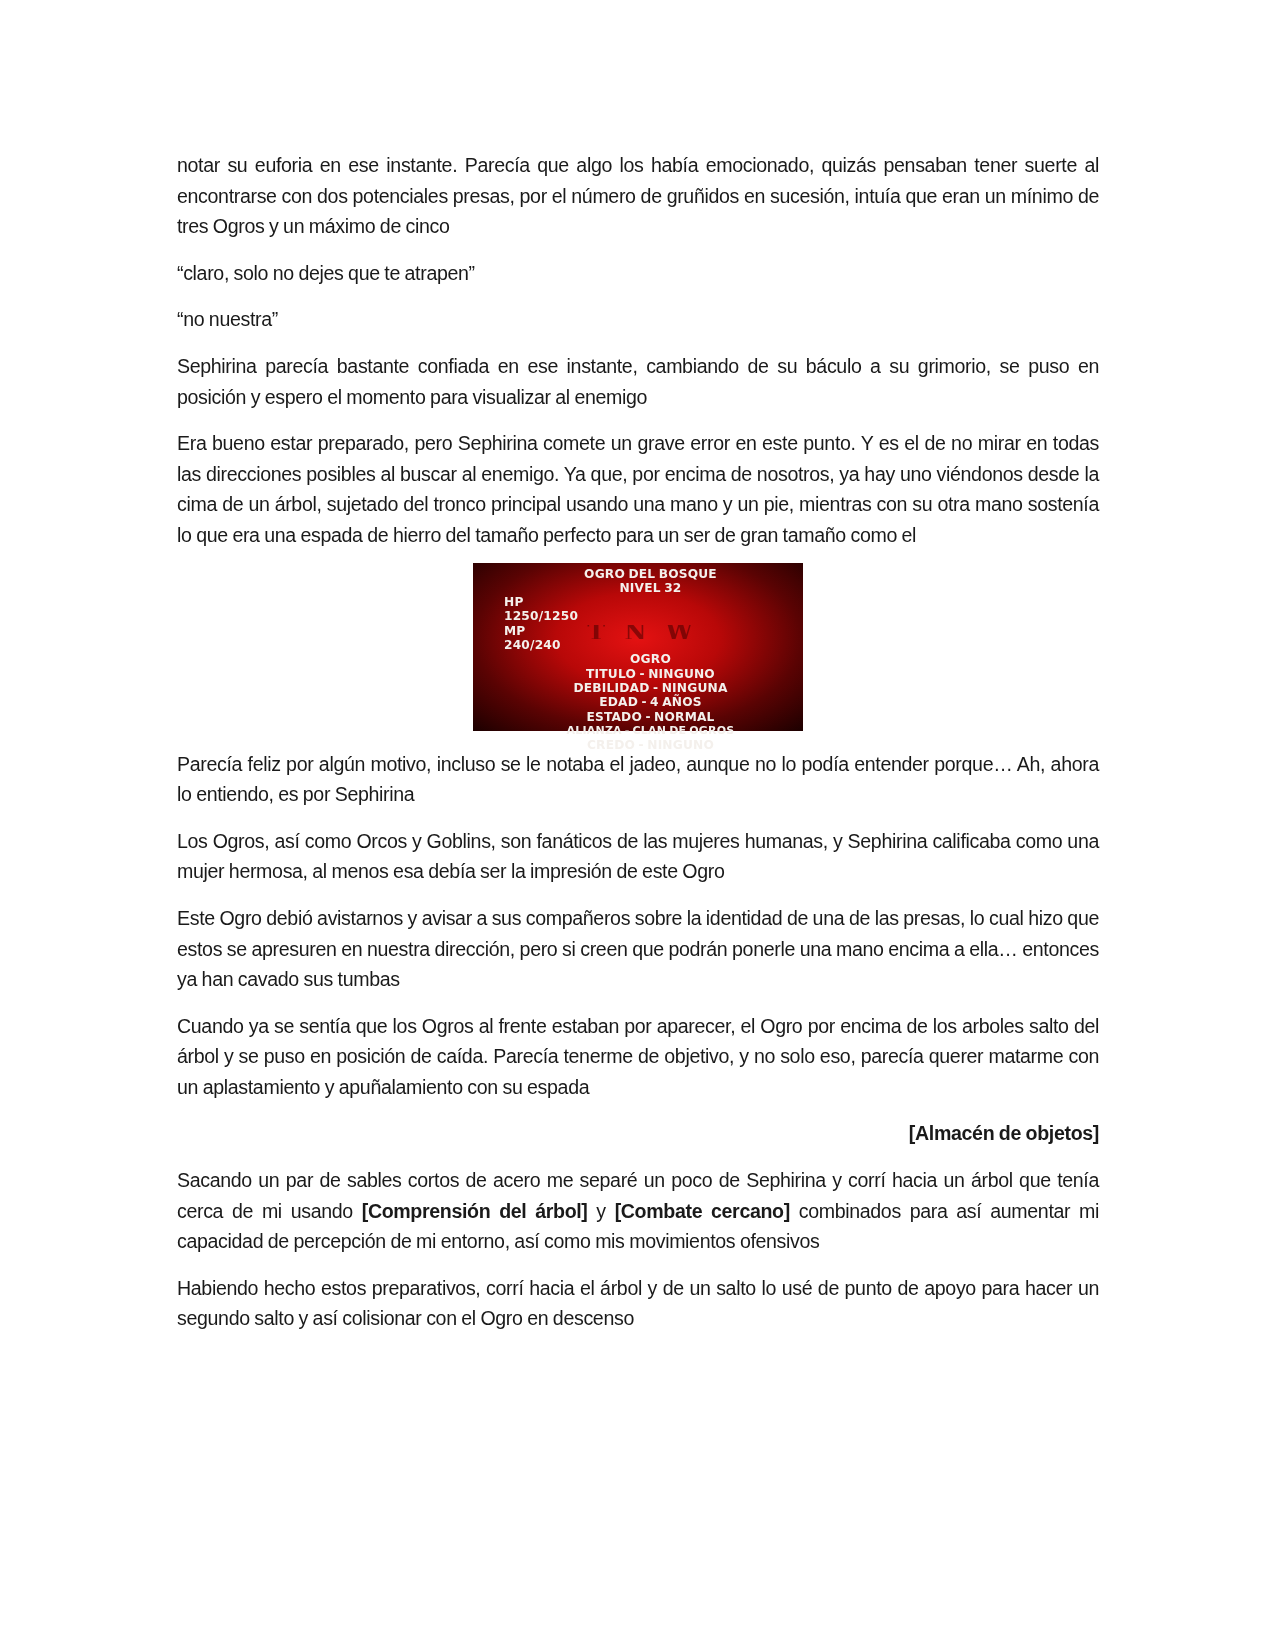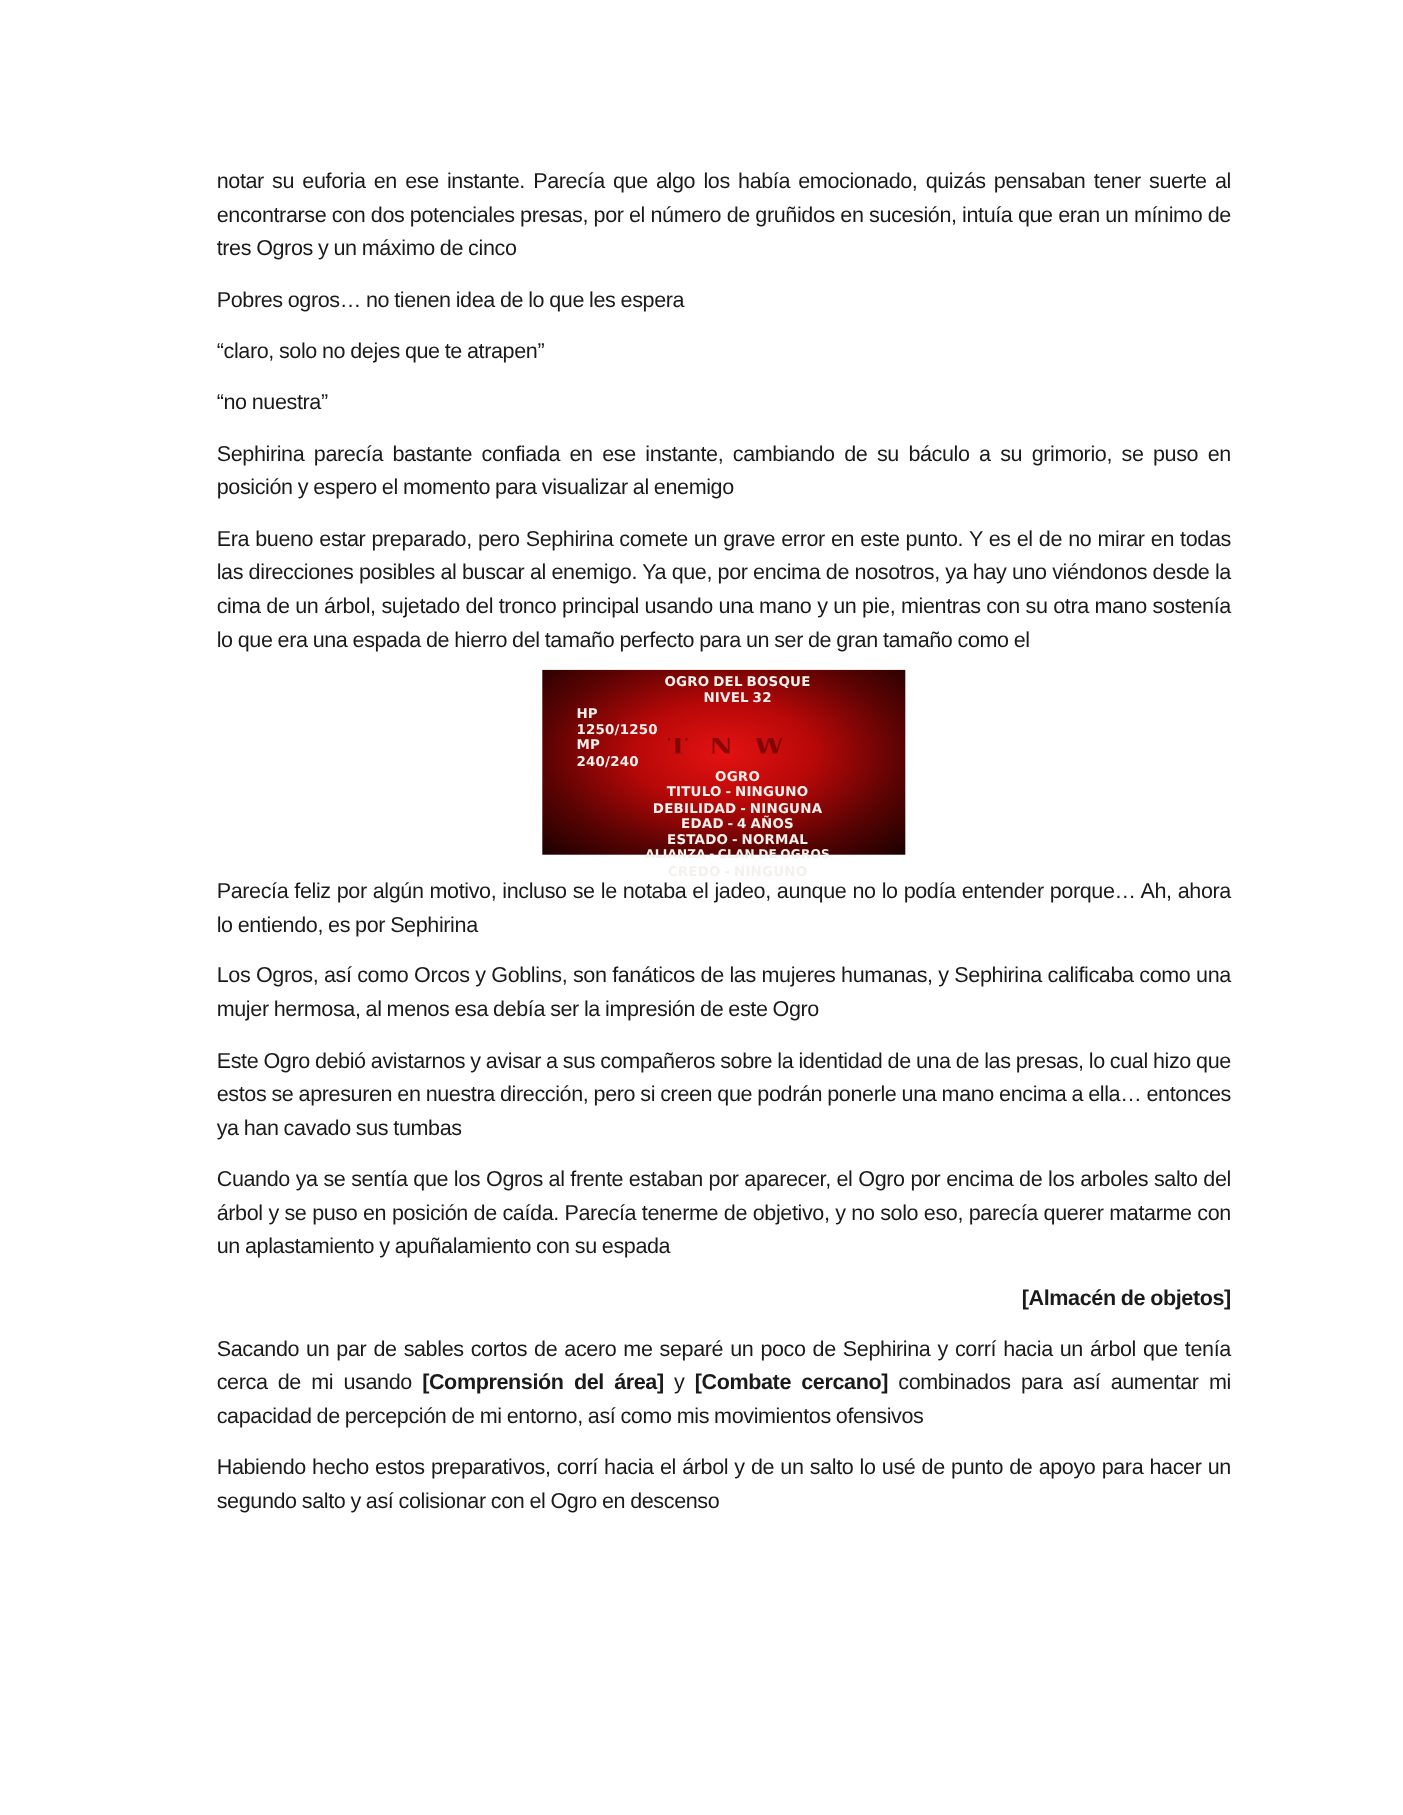--- a/index.html
+++ b/index.html
@@ -1,21 +1,21 @@
 <!DOCTYPE html>
 <html><head>
 <meta charset="utf-8">
 <style>
   html, body { margin: 0; padding: 0; background: #ffffff; }
   body { width: 1275px; height: 1650px; position: relative; overflow: hidden; }
   .page {
     position: absolute; left: 177px; top: 150px; width: 922px;
     font-family: "Liberation Sans", sans-serif;
     font-size: 19.6px; line-height: 30.6px; color: #1a1a1a;
-    letter-spacing: -0.35px; word-spacing: -0.5px; margin-left: 20px;
+    letter-spacing: -0.35px; word-spacing: -0.5px;
   }
   .para { margin: 0 0 16px 0; text-align: justify; text-align-last: left; }
   .para.short { text-align: left; }
   .heading { text-align: right; font-weight: bold; margin: 0 0 16px 0; }
   b { font-weight: bold; }
   .figure-wrap { display: flex; justify-content: center; margin: 4px 0 18px 0; }
   .statcard {
     width: 330px; height: 168px; box-sizing: border-box; position: relative;
     background: radial-gradient(ellipse at 50% 45%, #e41212 0%, #b80808 35%, #5a0303 70%, #1c0000 100%);
     font-family: "DejaVu Sans", sans-serif; font-weight: bold; color: #f4f0ec;
@@ -30,21 +30,20 @@
     text-align: center; letter-spacing: 6px; line-height: 14px; overflow: hidden; text-decoration: underline;
   }
   .statcard .lines { position: relative; padding-left: 25px; }
   .statcard .small { font-size: 11px; }
 </style>
 </head>
 <body>
 
 <div class="page">
   <p class="para">notar su euforia en ese instante. Parecía que algo los había emocionado, quizás pensaban tener suerte al encontrarse con dos potenciales presas, por el número de gruñidos en sucesión, intuía que eran un mínimo de tres Ogros y un máximo de cinco</p>
-  <p class="para short">Pobres ogros… no tienen idea de lo que les espera</p>
   <p class="para short">“claro, solo no dejes que te atrapen”</p>
   <p class="para short">“no nuestra”</p>
   <p class="para">Sephirina parecía bastante confiada en ese instante, cambiando de su báculo a su grimorio, se puso en posición y espero el momento para visualizar al enemigo</p>
   <p class="para" style="margin-bottom:12px;">Era bueno estar preparado, pero Sephirina comete un grave error en este punto. Y es el de no mirar en todas las direcciones posibles al buscar al enemigo. Ya que, por encima de nosotros, ya hay uno viéndonos desde la cima de un árbol, sujetado del tronco principal usando una mano y un pie, mientras con su otra mano sostenía lo que era una espada de hierro del tamaño perfecto para un ser de gran tamaño como el</p>
 
   <div class="figure-wrap">
     <div class="statcard">
       <div class="watermark">T N W</div>
       <div class="lines">
         <div class="center">OGRO DEL BOSQUE</div>
@@ -68,16 +67,16 @@
     </div>
   </div>
 
   <p class="para">Parecía feliz por algún motivo, incluso se le notaba el jadeo, aunque no lo podía entender porque… Ah, ahora lo entiendo, es por Sephirina</p>
   <p class="para">Los Ogros, así como Orcos y Goblins, son fanáticos de las mujeres humanas, y Sephirina calificaba como una mujer hermosa, al menos esa debía ser la impresión de este Ogro</p>
   <p class="para">Este Ogro debió avistarnos y avisar a sus compañeros sobre la identidad de una de las presas, lo cual hizo que estos se apresuren en nuestra dirección, pero si creen que podrán ponerle una mano encima a ella… entonces ya han cavado sus tumbas</p>
   <p class="para">Cuando ya se sentía que los Ogros al frente estaban por aparecer, el Ogro por encima de los arboles salto del árbol y se puso en posición de caída. Parecía tenerme de objetivo, y no solo eso, parecía querer matarme con un aplastamiento y apuñalamiento con su espada</p>
 
   <p class="heading">[Almacén de objetos]</p>
 
-  <p class="para"><span>Sacando un par de sables cortos de acero me separé un poco de Sephirina y corrí hacia un árbol que tenía cerca de mi usando </span><b>[Comprensión del área]</b><span> y </span><b>[Combate cercano]</b><span> combinados para así aumentar mi capacidad de percepción de mi entorno, así como mis movimientos ofensivos</span></p>
+  <p class="para"><span>Sacando un par de sables cortos de acero me separé un poco de Sephirina y corrí hacia un árbol que tenía cerca de mi usando </span><b>[Comprensión del árbol]</b><span> y </span><b>[Combate cercano]</b><span> combinados para así aumentar mi capacidad de percepción de mi entorno, así como mis movimientos ofensivos</span></p>
 
   <p class="para">Habiendo hecho estos preparativos, corrí hacia el árbol y de un salto lo usé de punto de apoyo para hacer un segundo salto y así colisionar con el Ogro en descenso</p>
 </div>
 
 </body></html>

